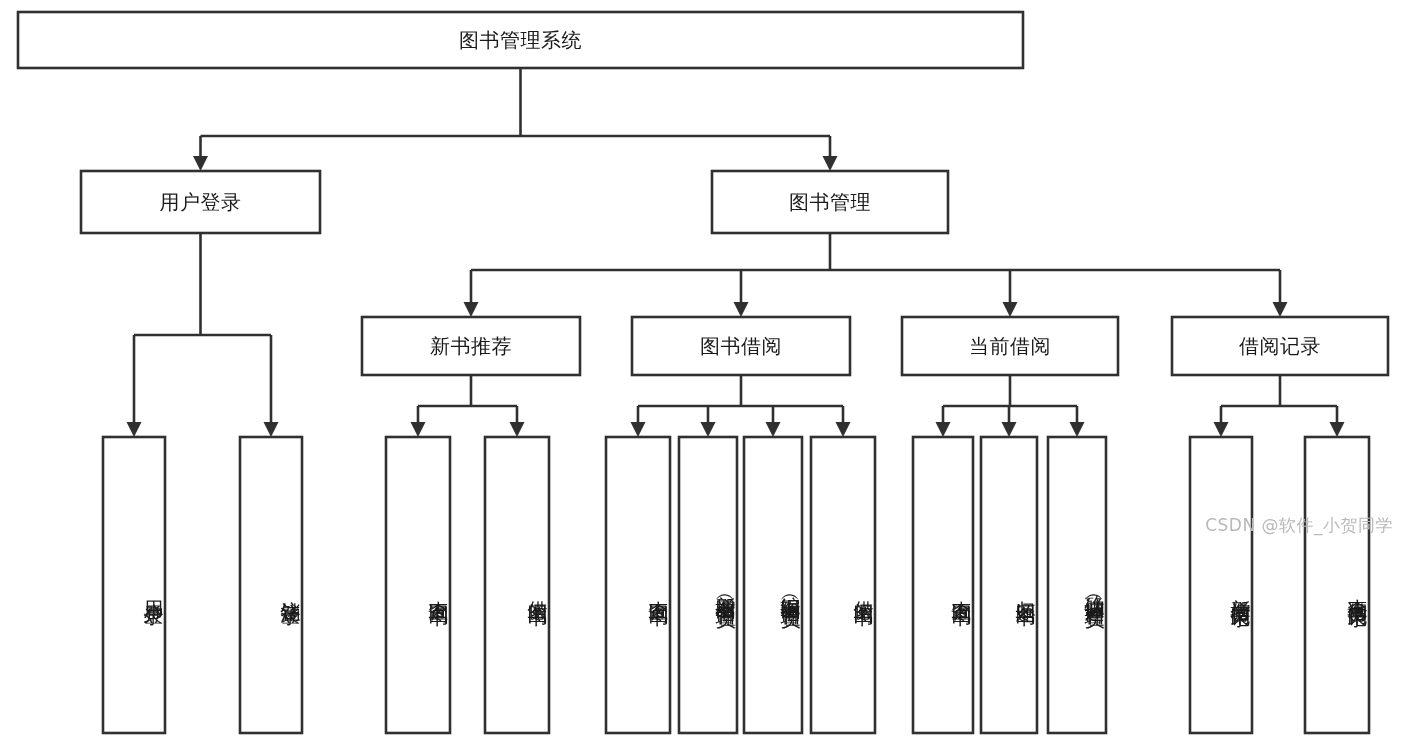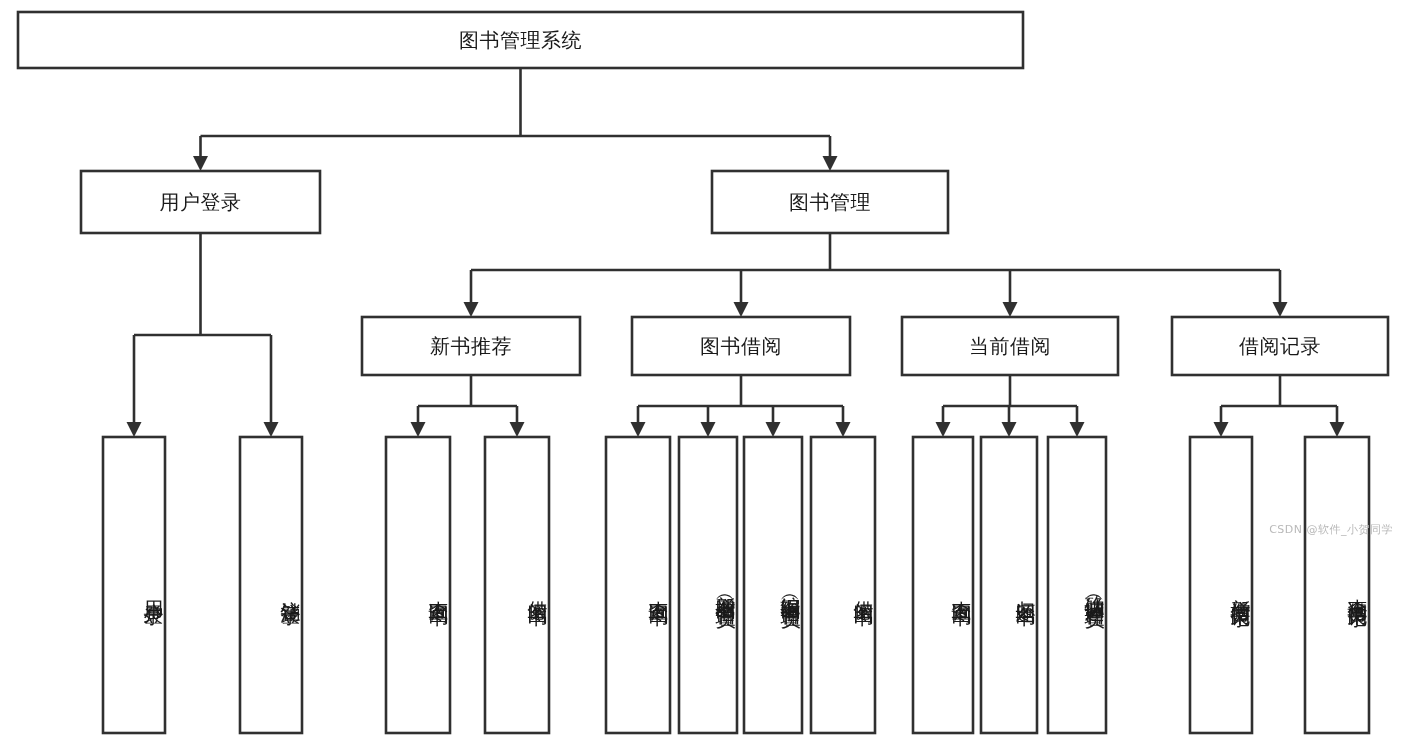--- a/index.html
+++ b/index.html
@@ -65,21 +65,21 @@
     display: flex;
     align-items: flex-start;
     justify-content: center;
     pointer-events: none;
   }
   #watermark {
     position: absolute;
     right: 12px;
     bottom: 4px;
     font-family: "DejaVu Sans", "Liberation Sans", sans-serif;
-    font-size: 11px;
+    font-size: 17px;
     color: #b9b9b9;
     letter-spacing: 0.5px;
     white-space: nowrap;
   }
 </style>
 </head>
 <body>
 
 <div id="diagram-root">
 

